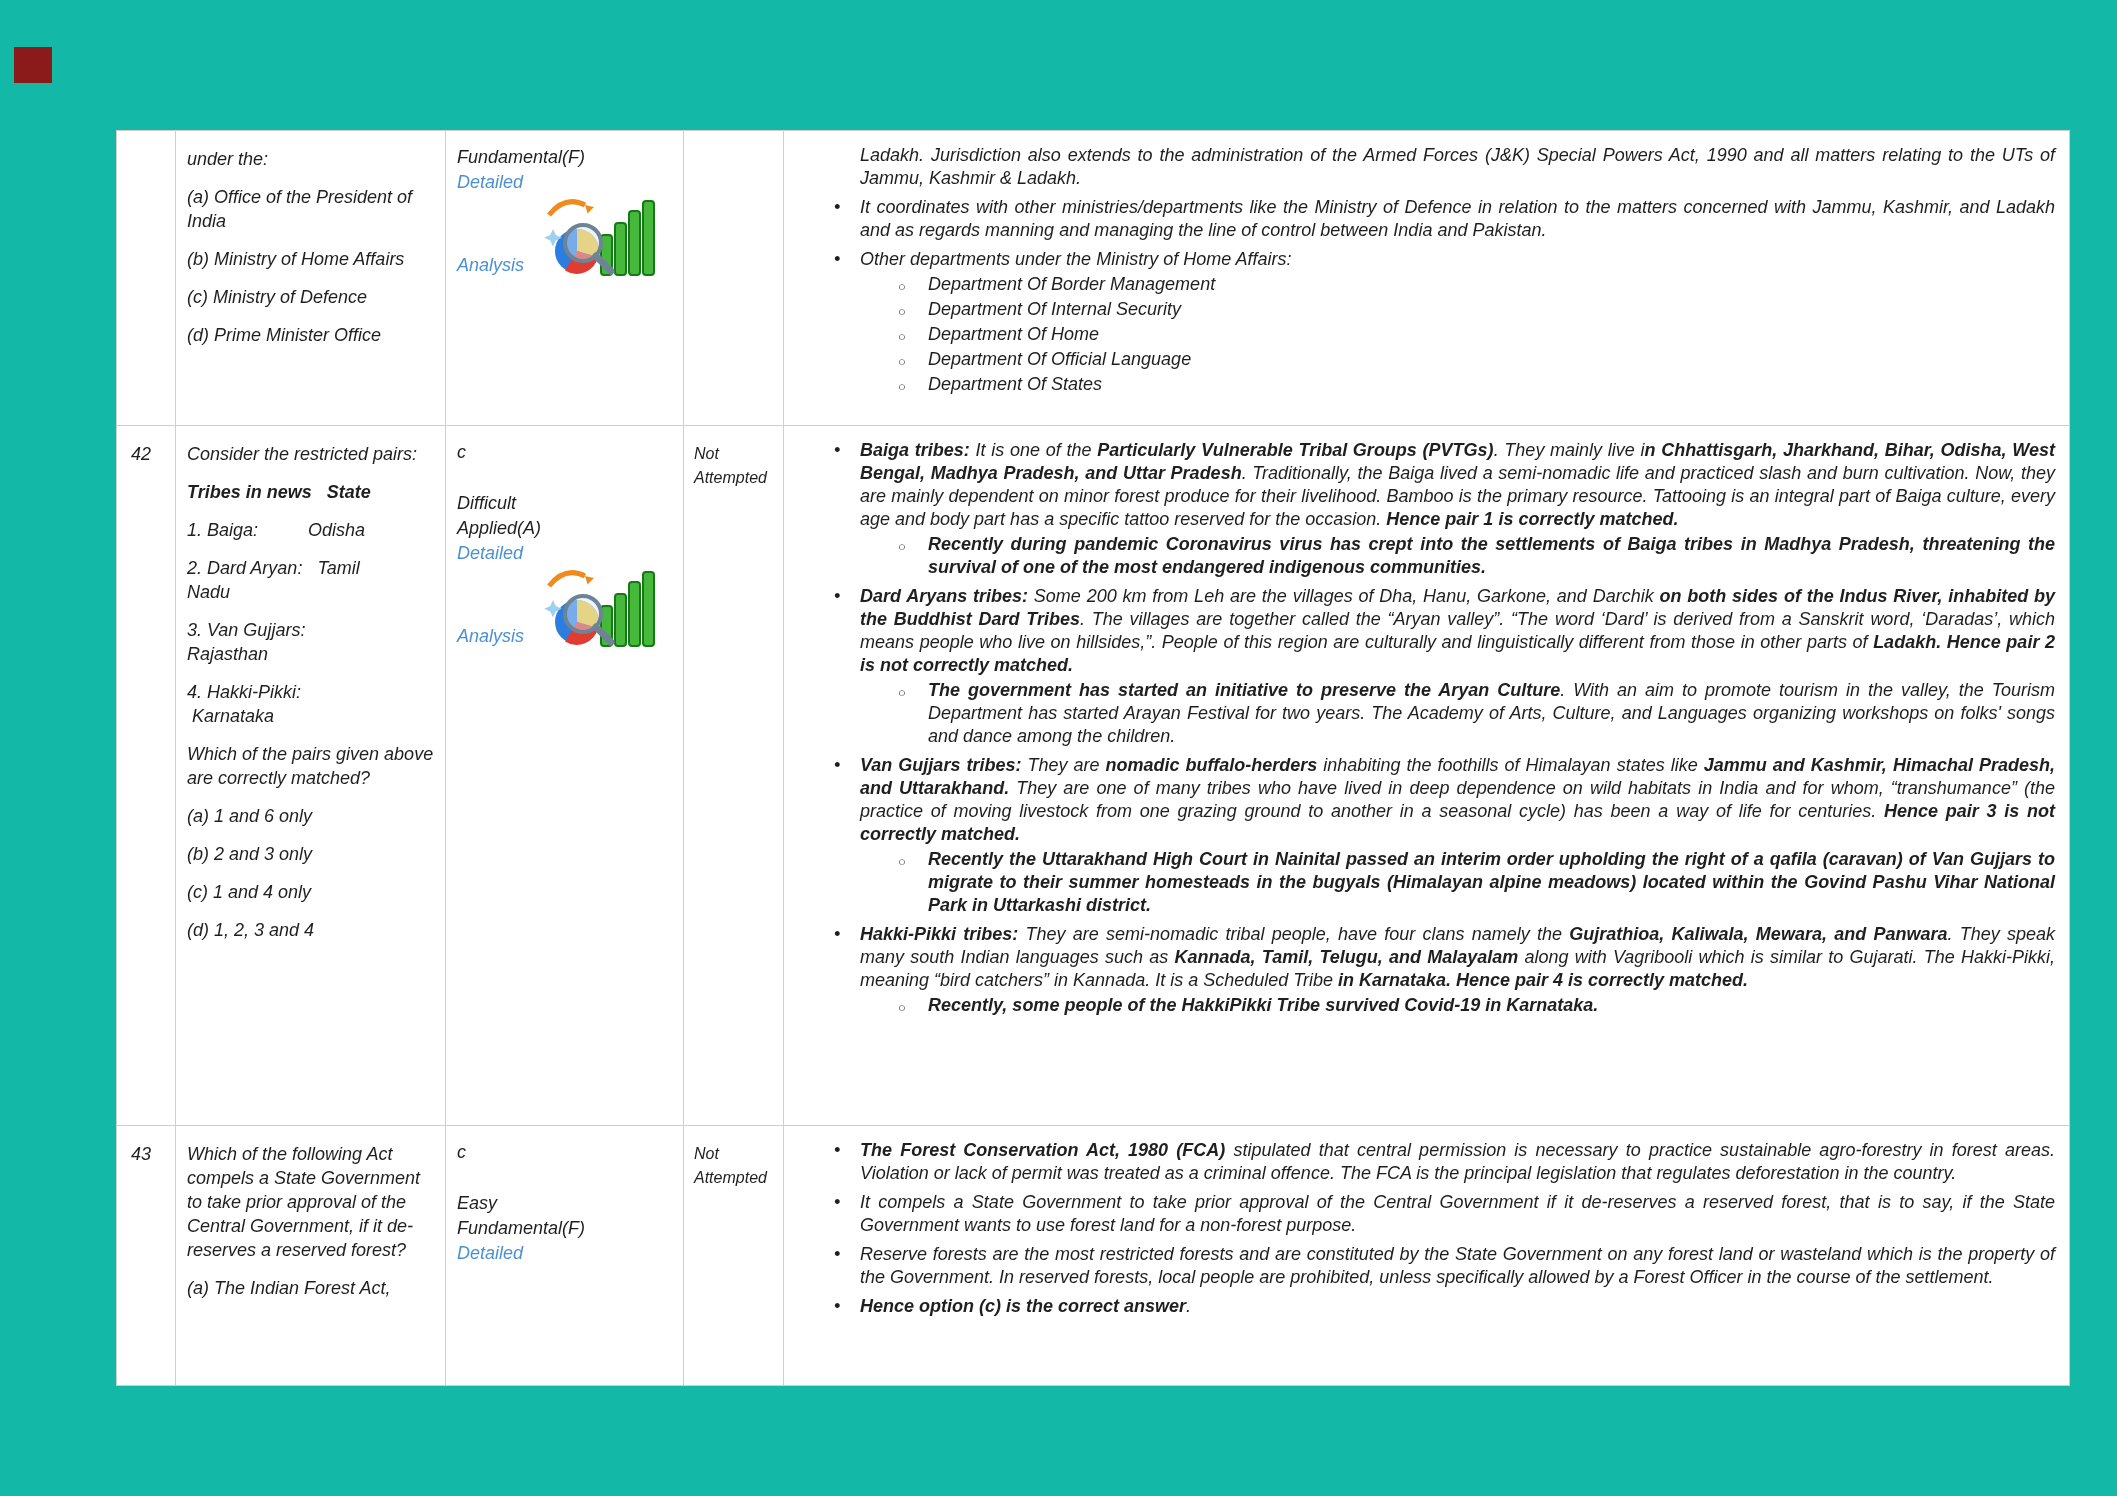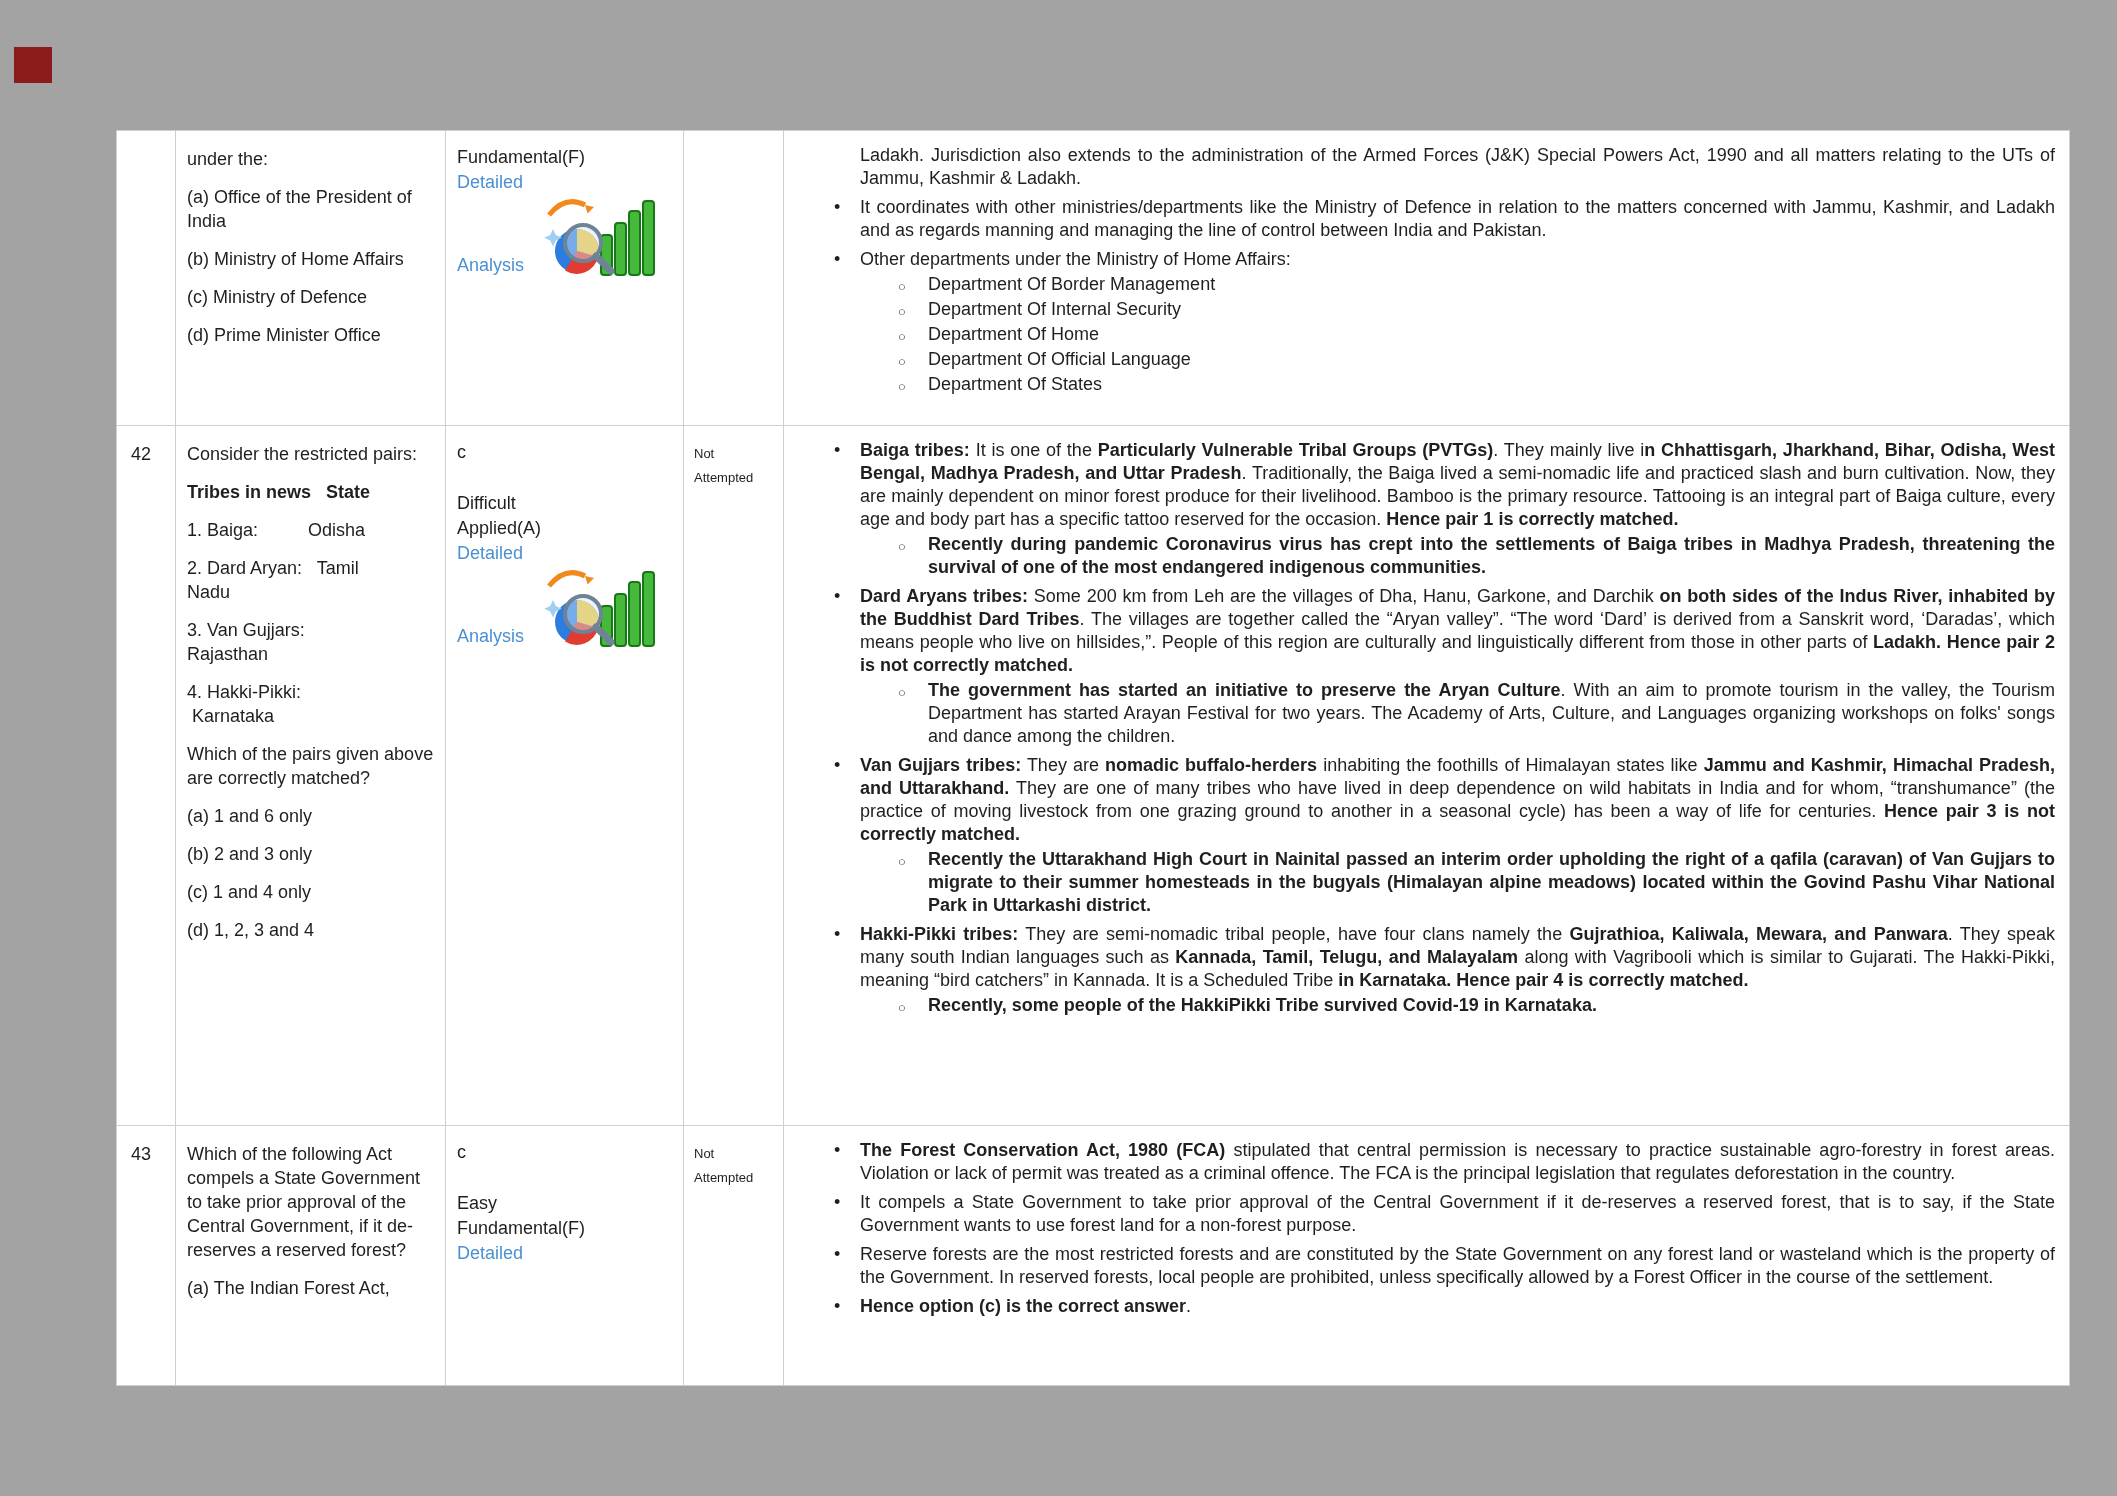--- a/index.html
+++ b/index.html
@@ -1,30 +1,30 @@
 <!DOCTYPE html>
 <html><head>
 <meta charset="utf-8">
 <style>
   * { margin:0; padding:0; box-sizing:border-box; }
   html,body { width:2117px; height:1496px; background:#ffffff; overflow:hidden; }
   body { font-family:"Liberation Sans", sans-serif; color:#1f1f1f; position:relative; }
-  .page { position:absolute; inset:0; background:#a3a3a3; }
+  .page { position:absolute; inset:0; background:#14b8a6;font-style:italic; }
   .corner-mark { position:absolute; left:14px; top:47px; width:38px; height:36px; background:#8b1b1b; }
 
   .qa-table { position:absolute; left:116px; top:130px; width:1953px; display:table; table-layout:fixed; border-collapse:collapse; font-size:18px; }
   .tr { display:table-row; }
   .tr:nth-child(1) { height:295px; }
   .tr:nth-child(2) { height:700px; }
   .tr:nth-child(3) { height:260px; }
   .td { display:table-cell; border:1px solid #cfcfcf; vertical-align:top; background:#ffffff; }
   .col-num    { width:59px;  padding:16px 4px 4px 14px; }
   .col-q      { width:270px; padding:16px 10px 10px 11px; }
   .col-meta   { width:238px; padding:14px 4px 10px 11px; }
-  .col-status { width:100px; padding:16px 8px 0 10px; font-size:13px; }
+  .col-status { width:100px; padding:16px 8px 0 10px; font-size:16px; }
   .col-exp    { width:1286px; padding:13px 14px 13px 0; }
 
   .qnum { line-height:24px; }
   .q-line { white-space:pre-wrap; line-height:24px; margin-bottom:14px; }
   .b { font-weight:bold; }
 
   .m-line { line-height:25px; }
   .m-spacer { height:26px; }
   .m-link { color:#4a90d2; line-height:25px; cursor:pointer; width:max-content; }
   .m-link.pullup { margin-top:-30px; position:relative; }

